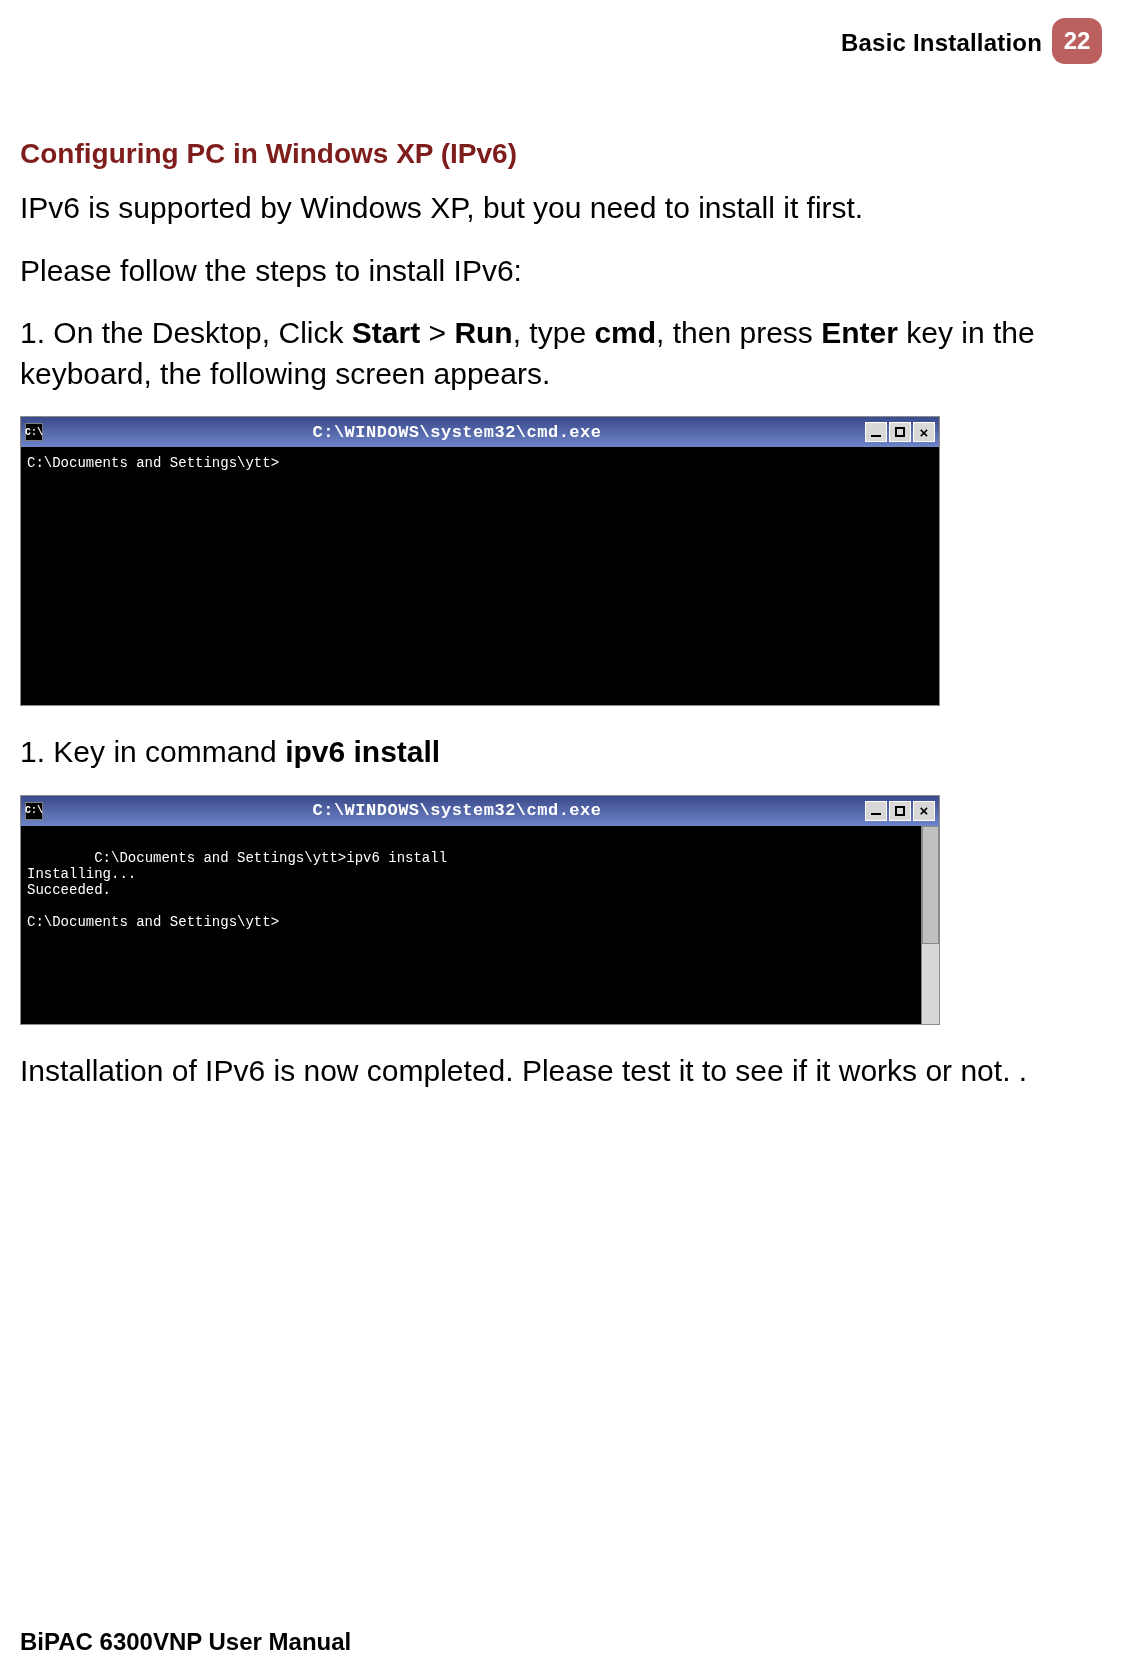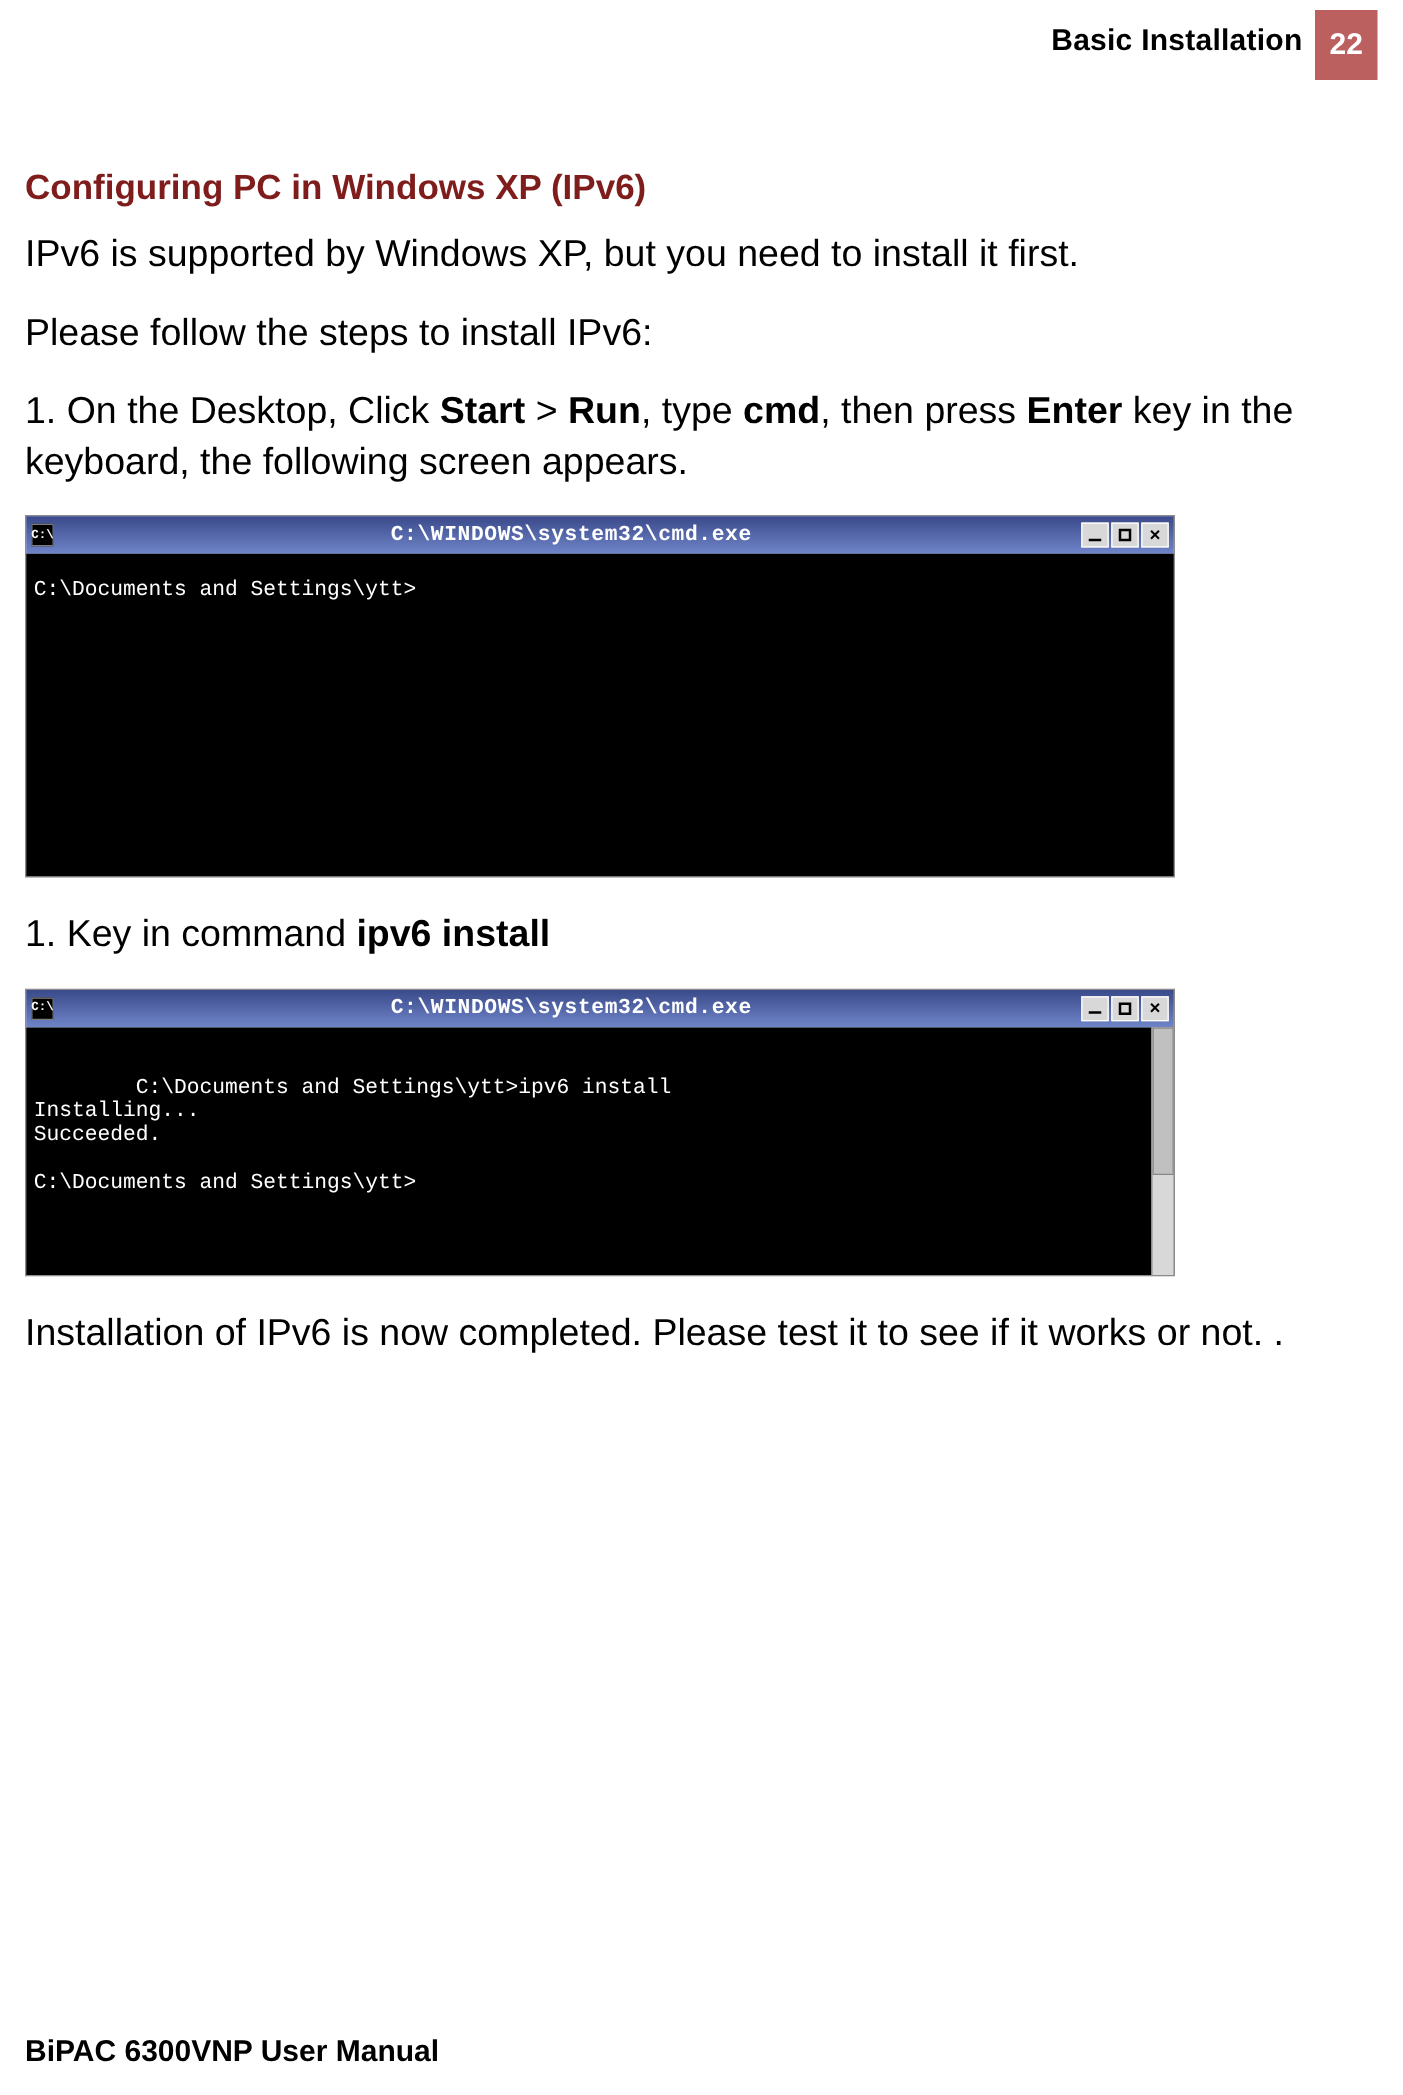--- a/index.html
+++ b/index.html
@@ -1,20 +1,20 @@
 <!DOCTYPE html>
 <html><head>
 <meta charset="utf-8">
 <style>
   * { box-sizing: border-box; margin: 0; padding: 0; }
   html, body { width: 1122px; height: 1676px; background: #fff; font-family: Arial, Helvetica, sans-serif; color: #000; }
   .page { position: relative; width: 1122px; height: 1676px; padding: 0 20px 0 20px; }
-  .header { display: flex; justify-content: flex-end; align-items: flex-start; padding-top: 8px; font-weight: bold; }
+  .header { display: flex; justify-content: flex-end; align-items: flex-start; padding-top: 18px; font-weight: bold; }
   .header-title { font-size: 24px; letter-spacing: 0.2px; margin-right: 10px; line-height: 50px; }
-  .page-badge { width: 50px; height: 56px; background: #bb5f5f; color: #fff; font-size: 24px; font-weight: bold; display: flex; align-items: center; justify-content: center; }
+  .page-badge { width: 50px; height: 46px; background: #bb5f5f; color: #fff; font-size: 24px; font-weight: bold; display: flex; align-items: center; justify-content: center; border-radius: 13px; }
 
   .content { padding-top: 70px; }
   .section-heading { font-size: 28px; font-weight: bold; color: #7f1d1d; margin-bottom: 18px; }
   .body-text { font-size: 30px; line-height: 1.35; margin-bottom: 22px; }
   .body-text .b { font-weight: bold; }
 
   
   .term { width: 920px; border: 1px solid #8c8c8c; background: #dedede; margin-bottom: 26px; }
   .term.tall { height: 290px; }
   .term.short { height: 230px; }
@@ -26,21 +26,21 @@
   .titlebar .sysicon {
     width: 18px; height: 18px; background: #000; border: 1px solid #7d7d7d; display: flex; align-items: center; justify-content: center; font-family: "Courier New", monospace; font-size: 10px; font-weight: bold; color:#fff;
     margin-right: 6px;
   }
   .titlebar .titletext { font-family: "SimSun", "Courier New", monospace; font-size: 17px; font-weight: bold; letter-spacing: 0.5px; flex: 1; color:#fff;text-align:center; }
   .titlebar .winbtns { display: flex; gap: 2px; }
   .winbtn { width: 22px; height: 20px; background: #d8d8d8; border: 1px solid #fff; color:#000; display:flex; align-items:center; justify-content:center; font-family: Arial, sans-serif; font-size:13px; font-weight:bold; line-height:1; }
   .winbtn.min::after { content:""; width:10px; height:2px; background:#000; margin-top:7px;}
   .winbtn.max::after { content:""; width:10px; height:10px; border:2px solid #000; box-sizing:border-box;}
   .winbtn.close { font-size:15px; }
-  .termbody { background:#000; color:#fff; font-family: "Courier New", monospace; font-size:17px; padding:20px 6px; height: calc(100% - 30px); position:relative; white-space: pre; }
+  .termbody { background:#000; color:#fff; font-family: "Courier New", monospace; font-size:14px; padding:8px 6px; height: calc(100% - 30px); position:relative; white-space: pre; }
   .term.short .termbody .vscroll { position:absolute; top:0; right:0; width:18px; height:100%; background:#d8d8d8; border-left:1px solid #888; }
   .vscroll .thumb { position:absolute; top:0; left:0; right:0; height:60%; background:#c0c0c0; border:1px solid #888; }
 
   .footer { position: absolute; bottom: 20px; left: 20px; font-size: 24px; font-weight: bold; }
 </style>
 </head>
 <body>
 
 <div class="page">
 

